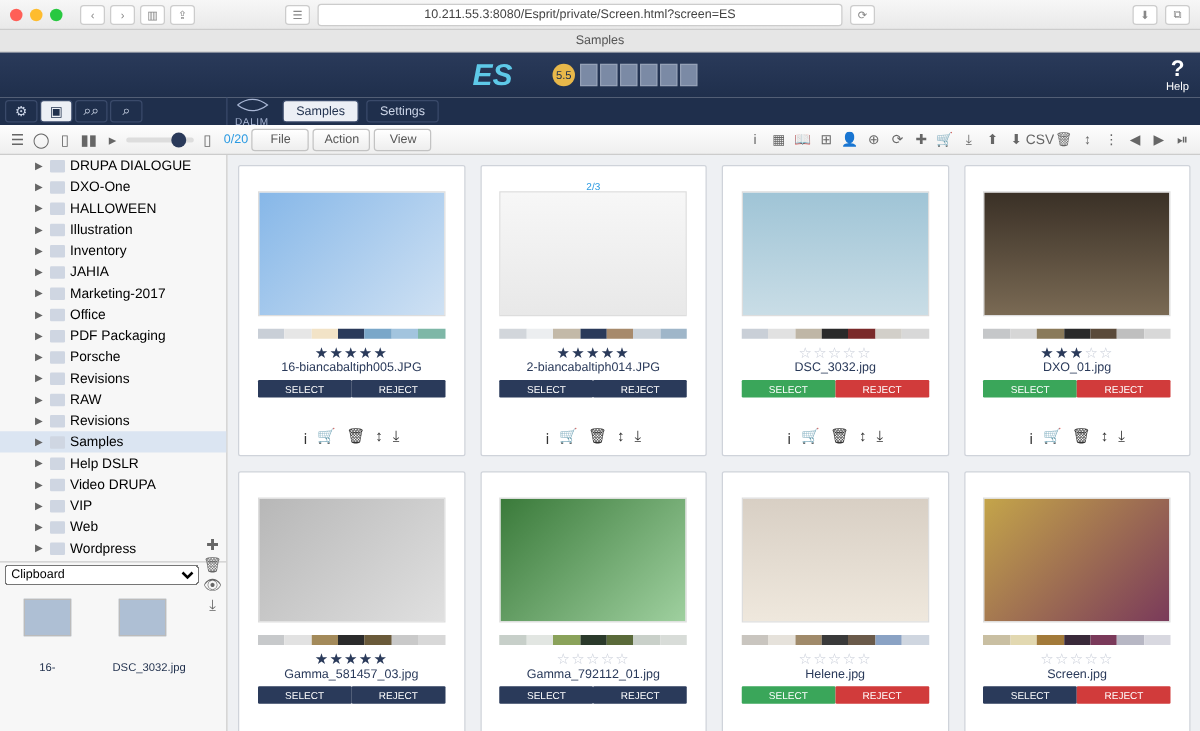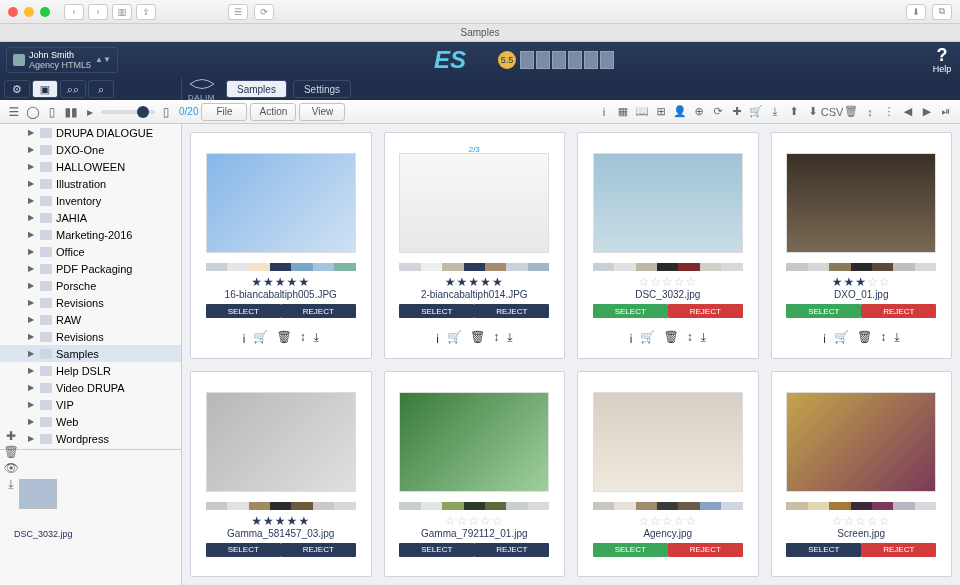--- a/index.html
+++ b/index.html
@@ -72,21 +72,21 @@
 .gallery { flex:1; background:#eef0f3; overflow:auto; padding:8px; display:grid; grid-template-columns:repeat(4,1fr); gap:12px; }
 .card { background:#fff; border:1px solid #cfd3da; border-radius:2px; padding:12px 10px 6px; display:flex; flex-direction:column; align-items:center; }
 .img { width:150px; height:100px; margin-bottom:10px; border:1px solid #ddd; display:flex; align-items:center; justify-content:center; font-size:9px; color:#999; }
 .sub { font-size:8px; color:#2a9ae2; height:8px; }
 .palette { width:150px; height:8px; display:flex; margin-bottom:4px; }
 .palette div { flex:1; }
 .stars { font-size:12px; color:#2a3a5a; letter-spacing:1px; height:14px; }
 .stars.empty { color:#c8cdd8; }
 .stars .half { color:#c8cdd8; }
 .fname { font-size:10px; color:#2a3a5a; margin-bottom:4px; text-align:center; }
-.btns { display:flex; gap:0; width:150px; margin-bottom:12px; }
+.btns { display:flex; gap:0; width:150px; margin-bottom:24px; }
 .btn { flex:1; height:14px; font-size:8px; color:#fff; display:flex; align-items:center; justify-content:center; border-radius:1px; cursor:pointer; }
 .b-sel { background:#2a3a5a; } .b-rej { background:#2a3a5a; }
 .b-selg { background:#3aa65a; } .b-rejr { background:#d13b3b; }
 .item-tools { display:flex; gap:8px; font-size:12px; color:#333; height:16px; }
 .item-tools span { cursor:pointer; }
 .card.short { padding-bottom:2px; }
 
 
 .bg-blue { background:linear-gradient(135deg,#86b7e8,#cfe1f3); }
 .bg-white { background:linear-gradient(#f7f7f7,#e8e8e8); }
@@ -108,36 +108,31 @@
       <div class="tl green"></div>
     </div>
     <div class="nav-btns">
       <div class="nb">‹</div>
       <div class="nb">›</div>
       <div class="nb">▥</div>
       <div class="nb">⇪</div>
     </div>
     <div style="width:60px"></div>
     <div class="nb">☰</div>
+    <div class="url-wrap">
+      <div class="url">10.211.55.3:8080/Esprit/private/Screen.html?screen=ES</div>
+    </div>
     <div class="nb">⟳</div>
     <div style="flex:1"></div>
     <div class="nb">⬇</div>
     <div class="nb">⧉</div>
   </div>
   <div class="tabbar">Samples</div>
 
   <div class="es-header">
-    <div class="user-chip">
-      <span class="user-ico"></span>
-      <span>
-        <div>John Smith</div>
-        <div style="opacity:.7">Agency HTML5</div>
-      </span>
-      <span style="font-size:8px;opacity:.6">▲▼</span>
-    </div>
     <div class="es-logo">
       <svg width="60" height="28">
           <text x="0" y="22" fill="#5ec9e8" font-size="24">ES</text>
         </svg>
       <span style="background:#e8b84a;color:#1f2f4c;border-radius:50%;width:18px;height:18px;display:flex;align-items:center;justify-content:center;font-size:9px;font-weight:normal">5.5</span>
       <div class="chiplets">
           <div></div>
           <div></div>
           <div></div>
           <div></div>
@@ -238,21 +233,21 @@
             <span>Inventory</span>
           </div>
           <div class="tree-row d1">
             <span class="tri">▶</span>
             <span class="fico"></span>
             <span>JAHIA</span>
           </div>
           <div class="tree-row d1">
             <span class="tri">▶</span>
             <span class="fico"></span>
-            <span>Marketing-2016</span>
+            <span>Marketing-2017</span>
           </div>
           <div class="tree-row d1">
             <span class="tri">▶</span>
             <span class="fico"></span>
             <span>Office</span>
           </div>
           <div class="tree-row d1">
             <span class="tri">▶</span>
             <span class="fico"></span>
             <span>PDF Packaging</span>
@@ -303,30 +298,35 @@
             <span>Web</span>
           </div>
           <div class="tree-row d1">
             <span class="tri">▶</span>
             <span class="fico"></span>
             <span>Wordpress</span>
           </div>
           <div class="tree-row d0"></div>
         </div>
       <div class="clip">
+        <select><option>Clipboard</option></select>
         <span id="clip-tools">
             <span class="ci">✚</span>
             <span class="ci">🗑</span>
             <span class="ci">👁</span>
             <span class="ci">⤓</span>
           </span>
       </div>
       <div class="thumbs-cb" id="cb-thumbs">
           <div class="cb-thumb">
             <div class="cb-img"></div>
+            <div>16-</div>
+          </div>
+          <div class="cb-thumb">
+            <div class="cb-img"></div>
             <div>DSC_3032.jpg</div>
           </div>
         </div>
     </div>
     <div class="gallery" id="gallery">
         <div class="card">
           <div class="sub"></div>
           <div class="img bg-blue"></div>
           <div class="palette">
             <div style="background:#c9cfd7"></div>
@@ -473,21 +473,21 @@
           <div class="palette">
             <div style="background:#c9c5bf"></div>
             <div style="background:#e6e2db"></div>
             <div style="background:#a08a6a"></div>
             <div style="background:#3a3a3a"></div>
             <div style="background:#6a5a4a"></div>
             <div style="background:#8aa2c4"></div>
             <div style="background:#cfd6e0"></div>
           </div>
           <div class="stars empty">☆☆☆☆☆</div>
-          <div class="fname">Agency.jpg</div>
+          <div class="fname">Helene.jpg</div>
           <div class="btns">
             <div class="btn b-selg">SELECT</div>
             <div class="btn b-rejr">REJECT</div>
           </div>
         </div>
         <div class="card short">
           <div class="sub"></div>
           <div class="img bg-leaves"></div>
           <div class="palette">
             <div style="background:#c9bfa2"></div>

